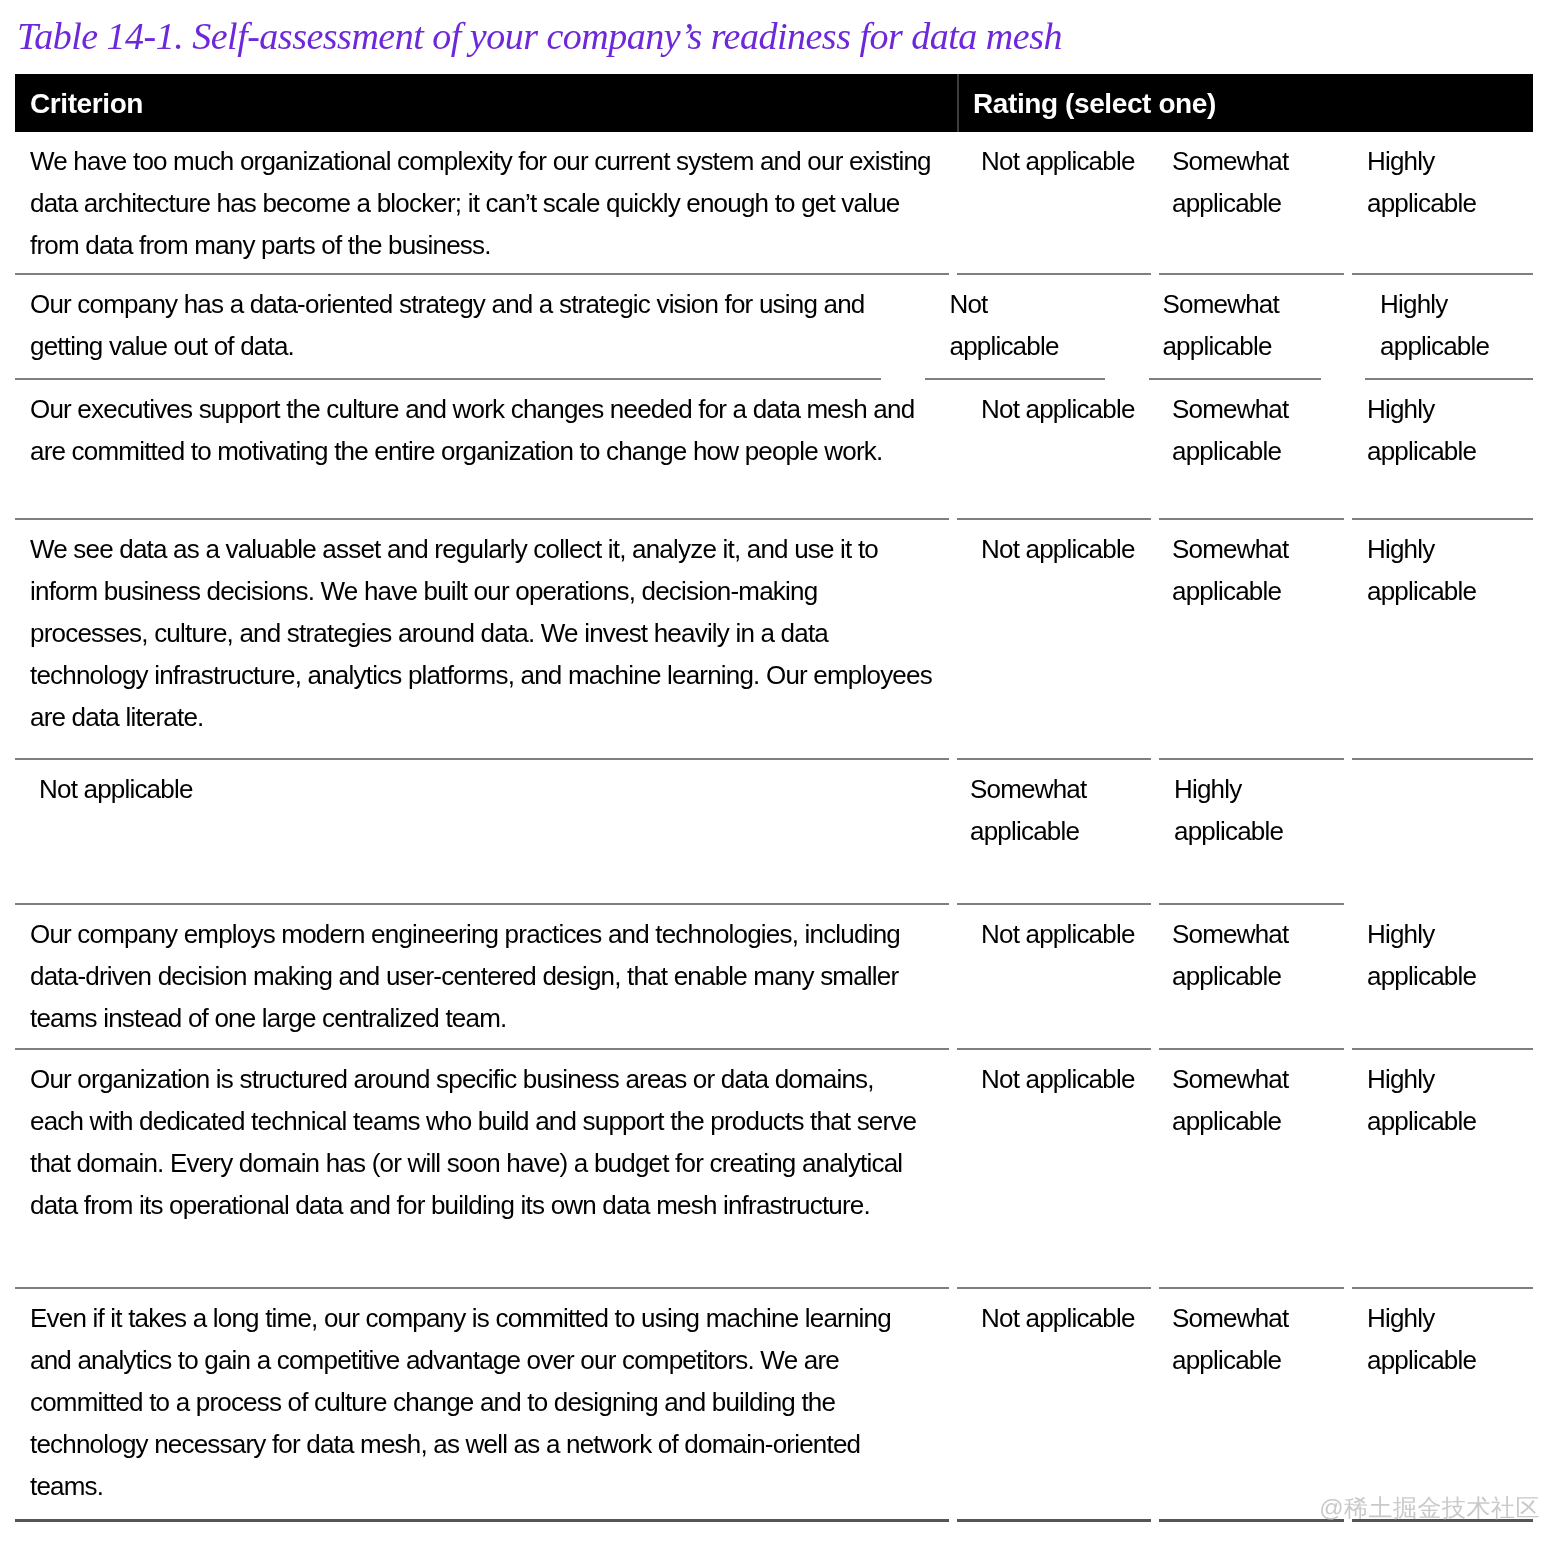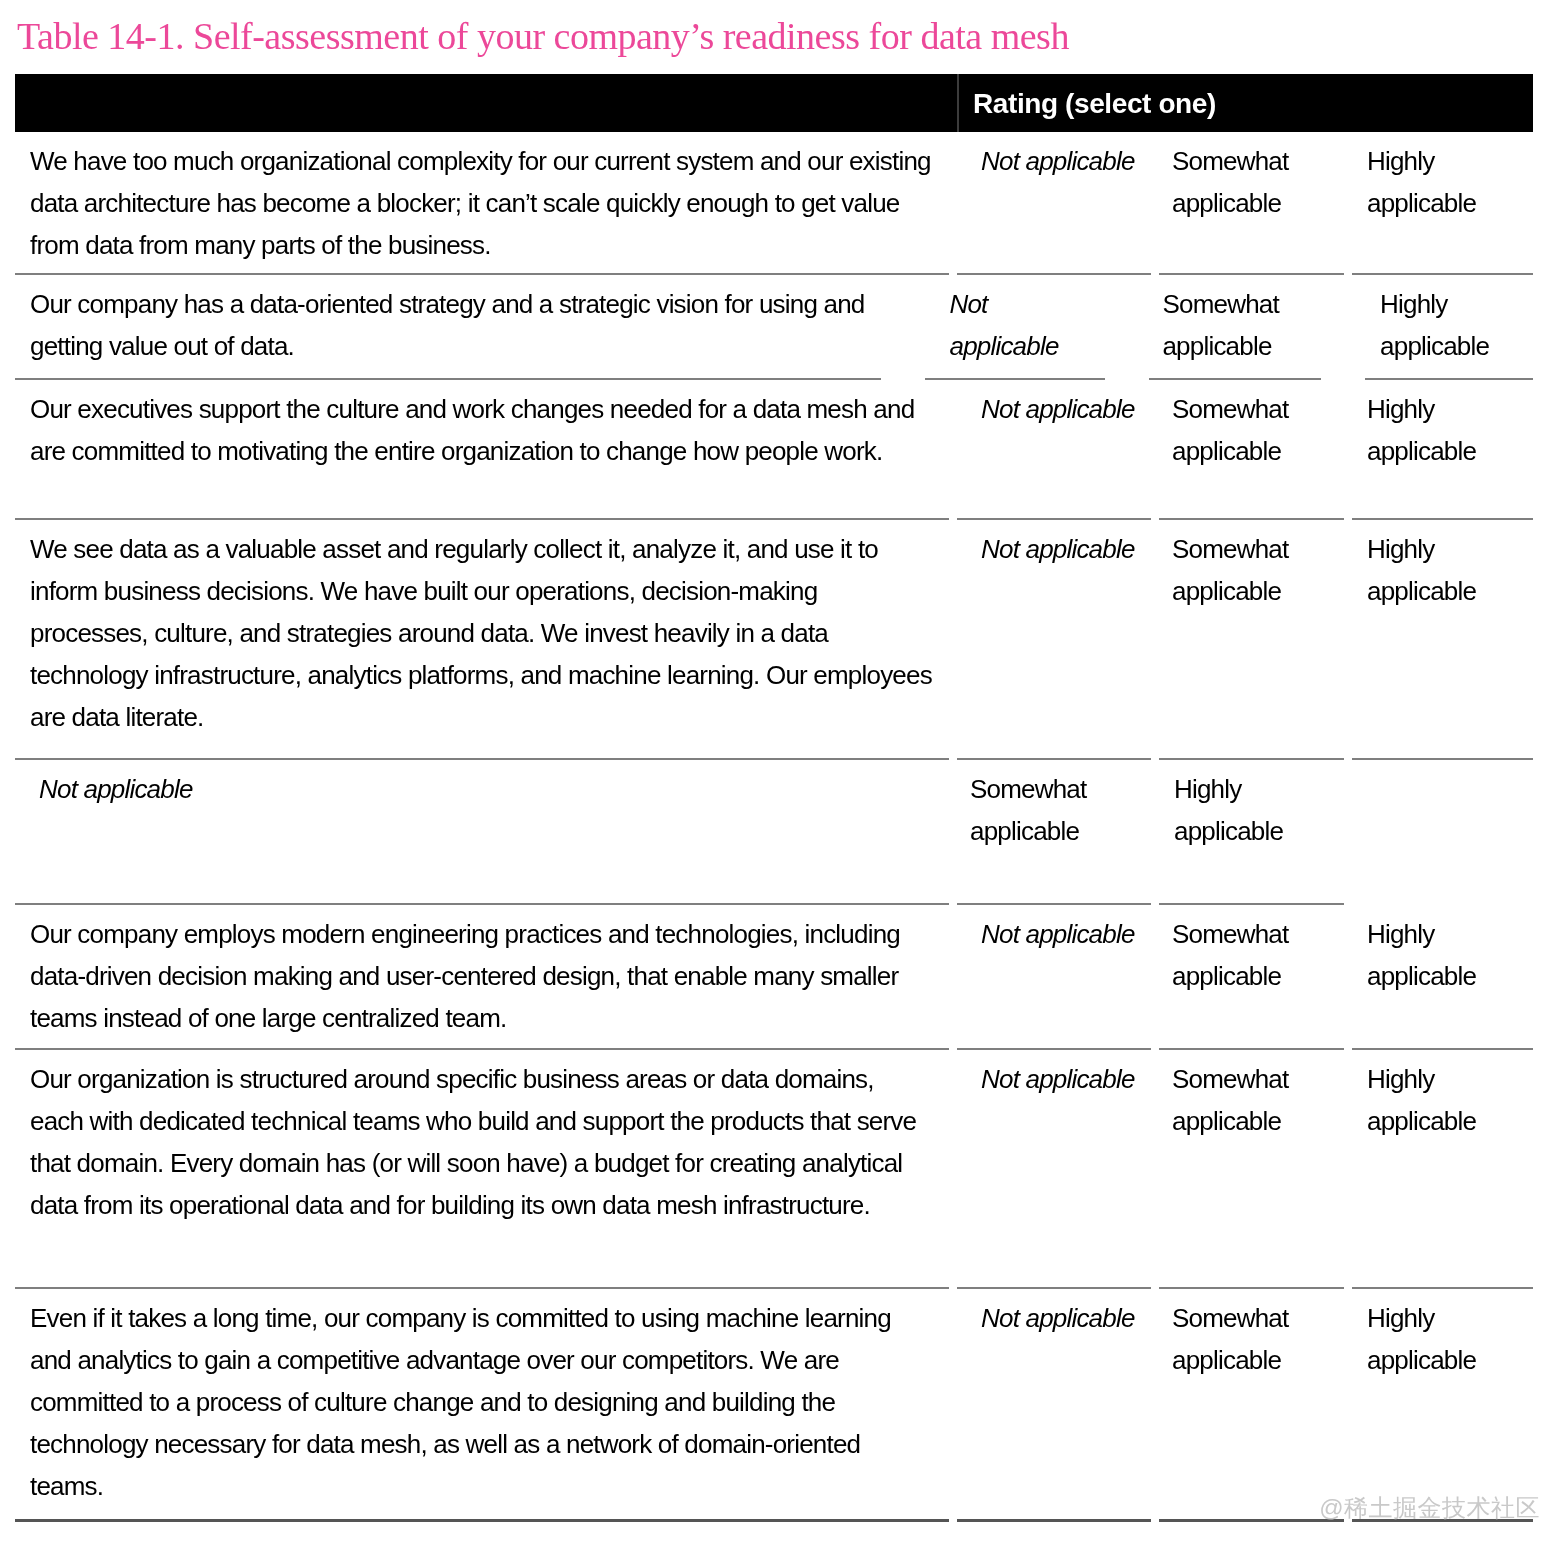--- a/index.html
+++ b/index.html
@@ -10,23 +10,24 @@
     height: 1542px;
     background: #ffffff;
     overflow: hidden;
     font-family: "Liberation Sans", sans-serif;
     color: #000000;
   }
   .content { padding: 10px 15px 0 15px; }
 
   .table-title {
     font-family: "Liberation Serif", serif;
+    font-style: italic;
     font-size: 38px;
     letter-spacing: -0.5px;
-    color: #ec4899;
+    color: #6d28d9;
     margin: 4px 0 16px 2px;
     white-space: nowrap;
   }
 
   .cols {
     display: grid;
     grid-template-columns: 934fr 194fr 185fr 181fr;
     column-gap: 8px;
   }
 
@@ -53,21 +54,21 @@
   .row .cell {
     border-bottom: 2px solid #7f7f7f;
     padding: 8px 16px 6px 0;
     box-sizing: border-box;
     font-size: 26px;
     letter-spacing: -0.8px;
     line-height: 42px;
     vertical-align: top;
   }
   .row .c1 { padding-left: 15px; }
-  .row .c2 { padding-left: 24px; font-style: italic; }
+  .row .c2 { padding-left: 24px; }
   .row .c3 { padding-left: 13px; }
   .row .c4 { padding-left: 15px; }
   .row-last .cell { border-bottom: 3px solid #555555; }
 
   .h143 { min-height: 143px; }
   .h105 { min-height: 105px; gap: 44px; }
   .h140 { min-height: 140px; }
   .h240 { min-height: 240px; }
   .h145 { min-height: 145px; }
   .h239 { min-height: 239px; }
@@ -85,20 +86,21 @@
 </style>
 </head>
 <body>
 
 <div class="page">
   <div class="content">
 
     <div class="table-title">Table 14-1. Self-assessment of your company’s readiness for data mesh</div>
 
     <div class="cols header-row">
+      <div class="th th-criterion">Criterion</div>
       <div class="th th-rating">Rating (select one)</div>
     </div>
 
     <div class="cols row h143">
       <div class="cell c1">We have too much organizational complexity for our current system and our existing data architecture has become a blocker; it can’t scale quickly enough to get value from data from many parts of the business.</div>
       <div class="cell c2">Not applicable</div>
       <div class="cell c3">Somewhat applicable</div>
       <div class="cell c4">Highly applicable</div>
     </div>
 

